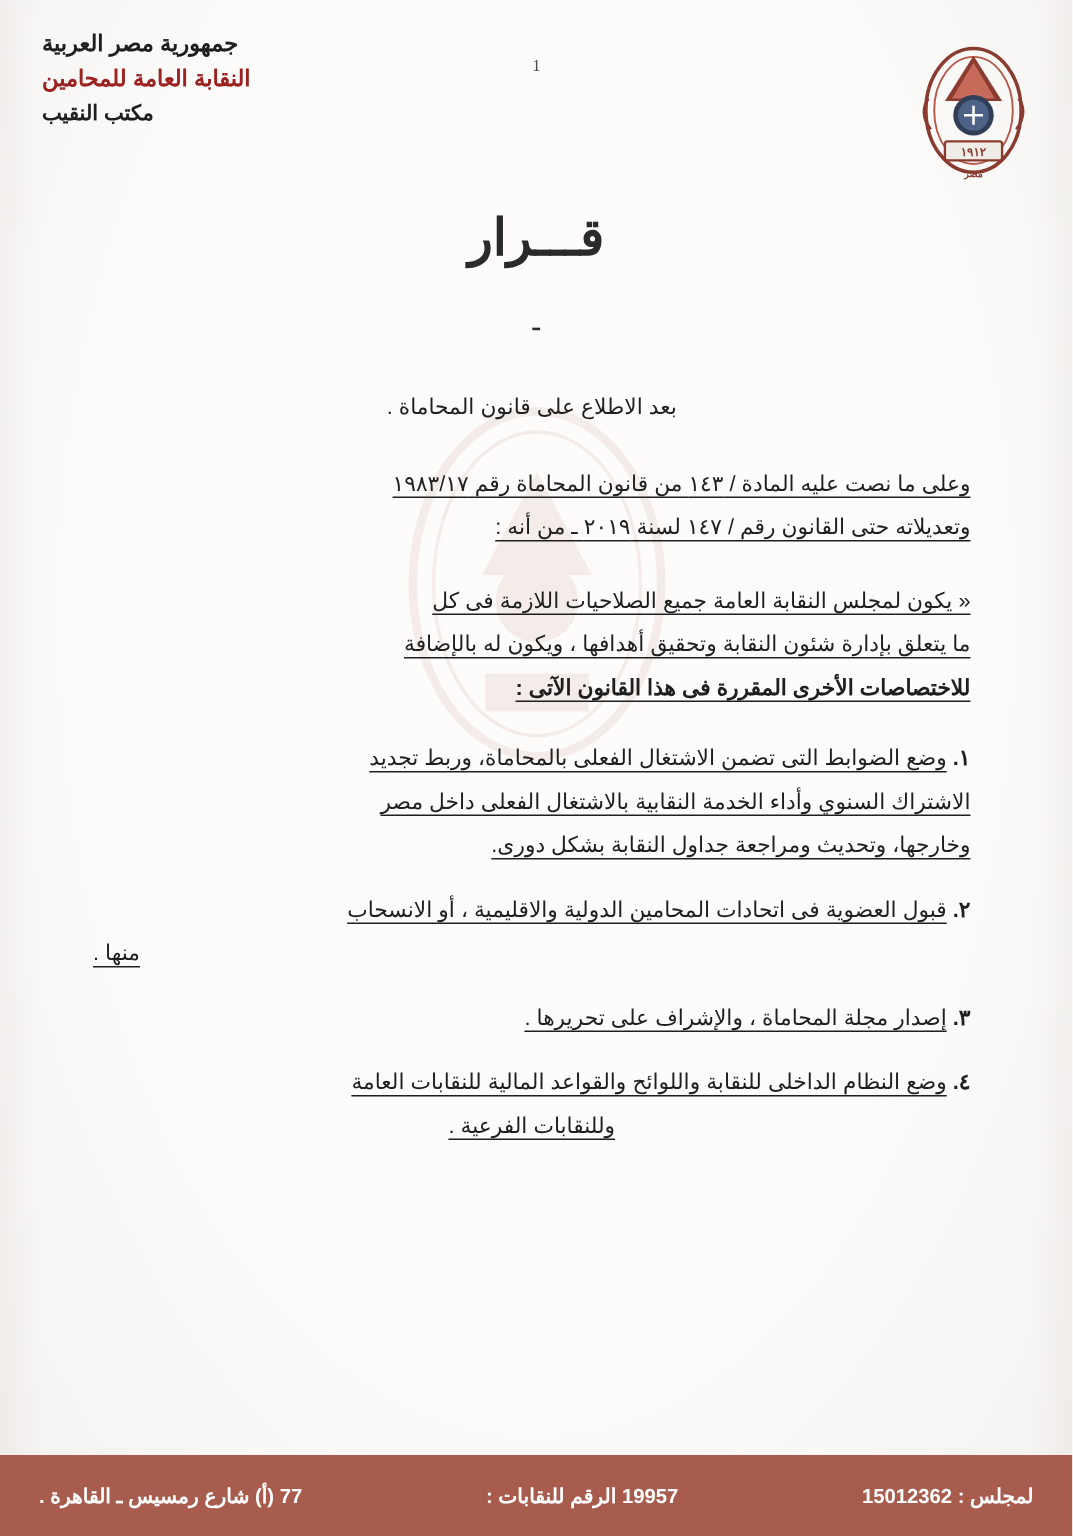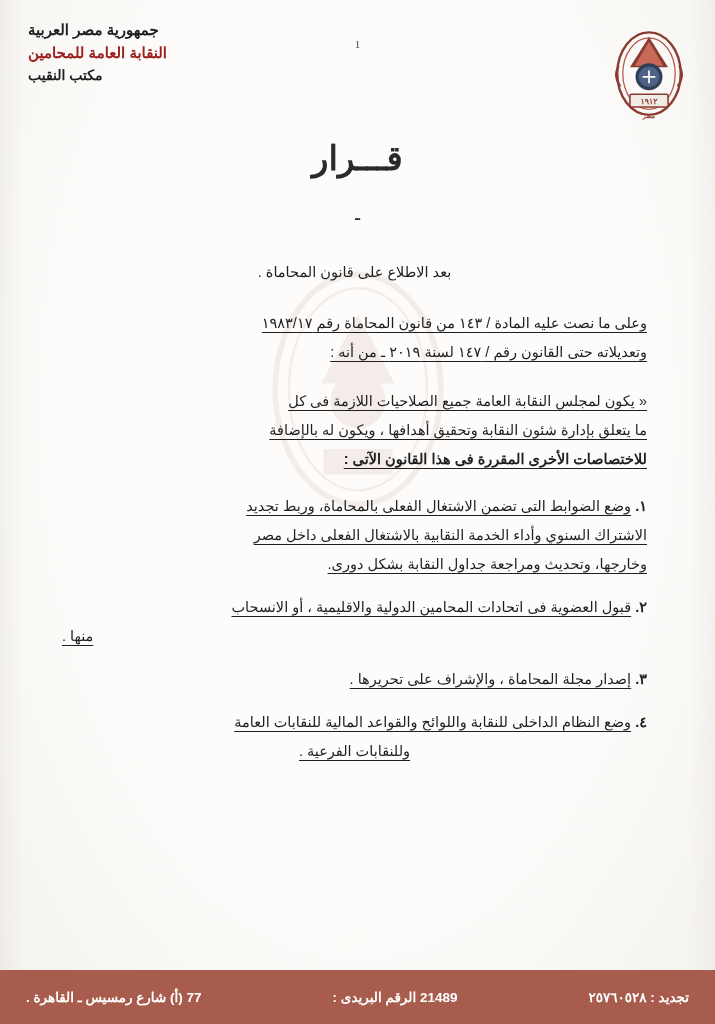--- a/index.html
+++ b/index.html
@@ -299,23 +299,23 @@
         <div class="tail-center">
           <span class="u">وللنقابات الفرعية .</span>
         </div>
       </li>
 
     </ul>
   </div>
 
   <div class="footer">
     <span>
-      <span>تجديد :</span>
-      <span>٢٥٧٦٠٥٢٨</span>
+      <span>لمجلس :</span>
+      <span>15012362</span>
     </span>
     <span>
-      <span>21489</span>
-      <span>الرقم البريدى :</span>
+      <span>19957</span>
+      <span>الرقم للنقابات :</span>
     </span>
     <span>77 (أ) شارع رمسيس ـ القاهرة .</span>
   </div>
 
 </div>
 
 </body></html>

